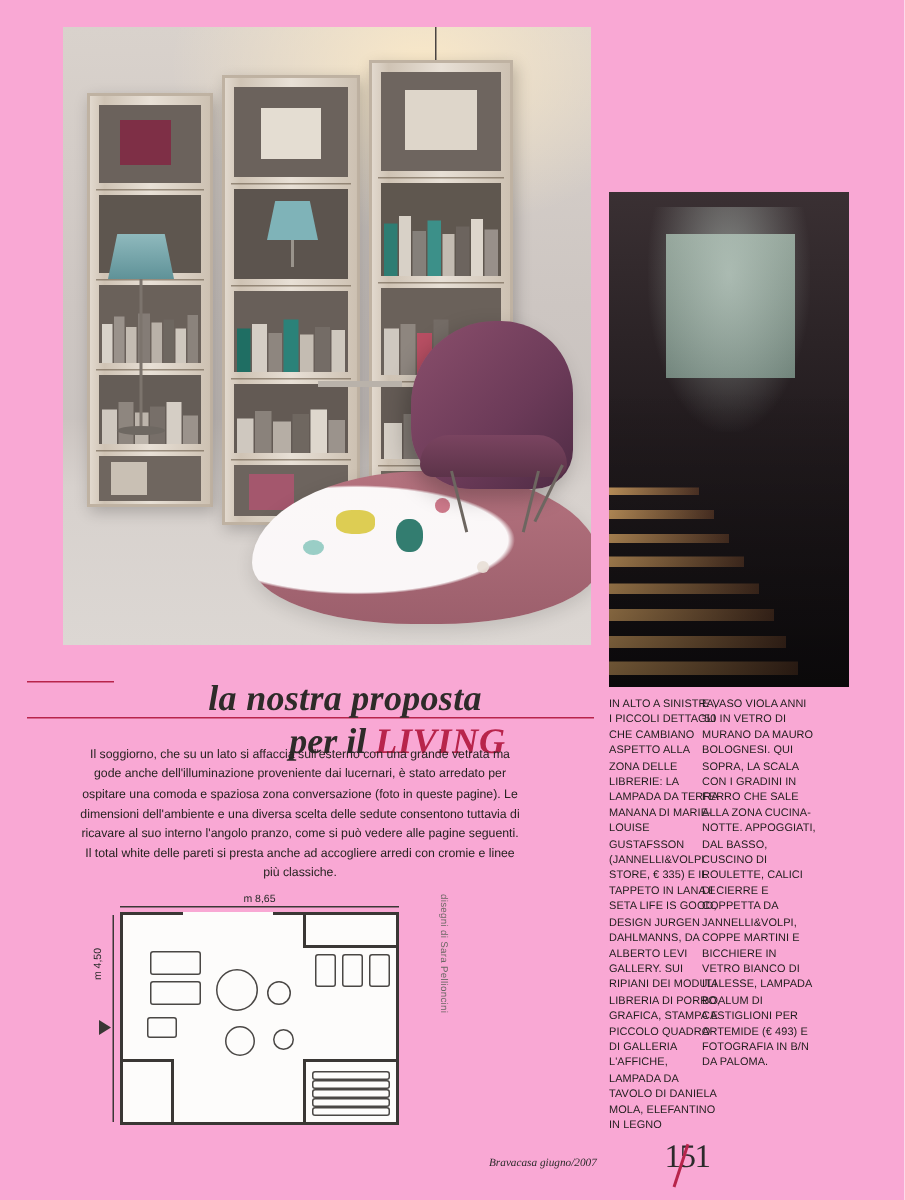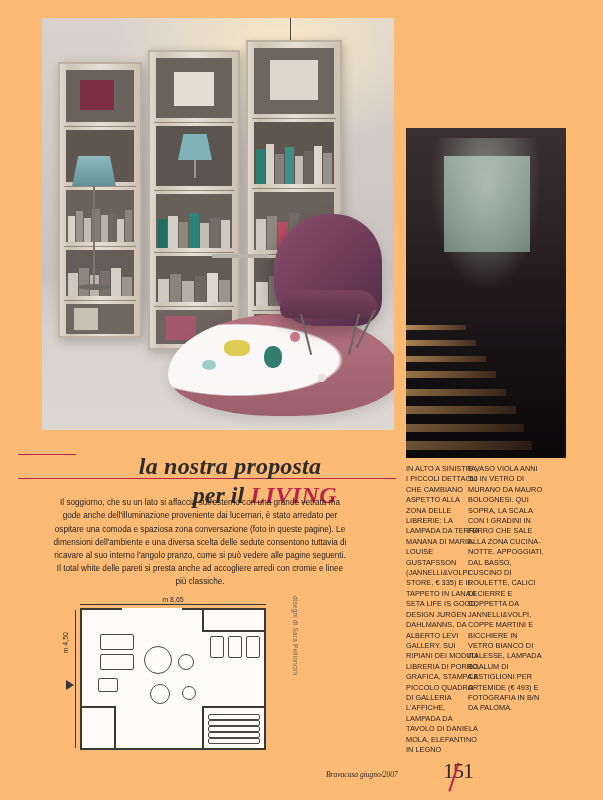--- a/index.html
+++ b/index.html
@@ -12,21 +12,21 @@
     height: 800px;
     position: relative;
     overflow: hidden;
     font-family: "Liberation Sans", sans-serif;
     color: #2b2b2b;
   }
 
   .page {
     position: absolute;
     inset: 0;
-    background: #fdba74;
+    background: #f9a8d4;
   }
 
   
   .photo-main {
     position: absolute;
     left: 42px;
     top: 18px;
     width: 352px;
     height: 412px;
     overflow: hidden;

